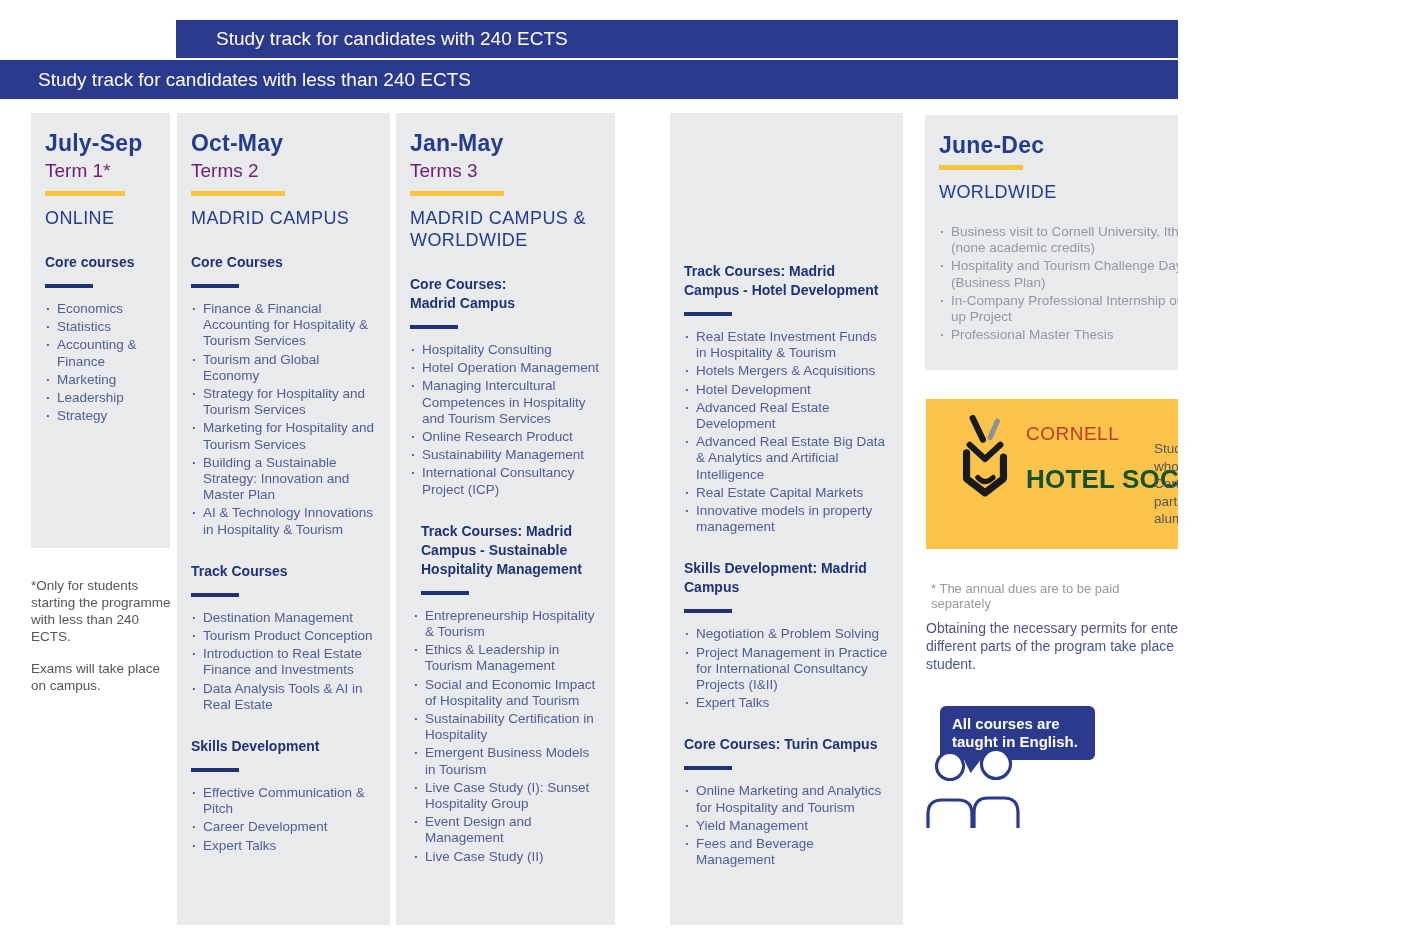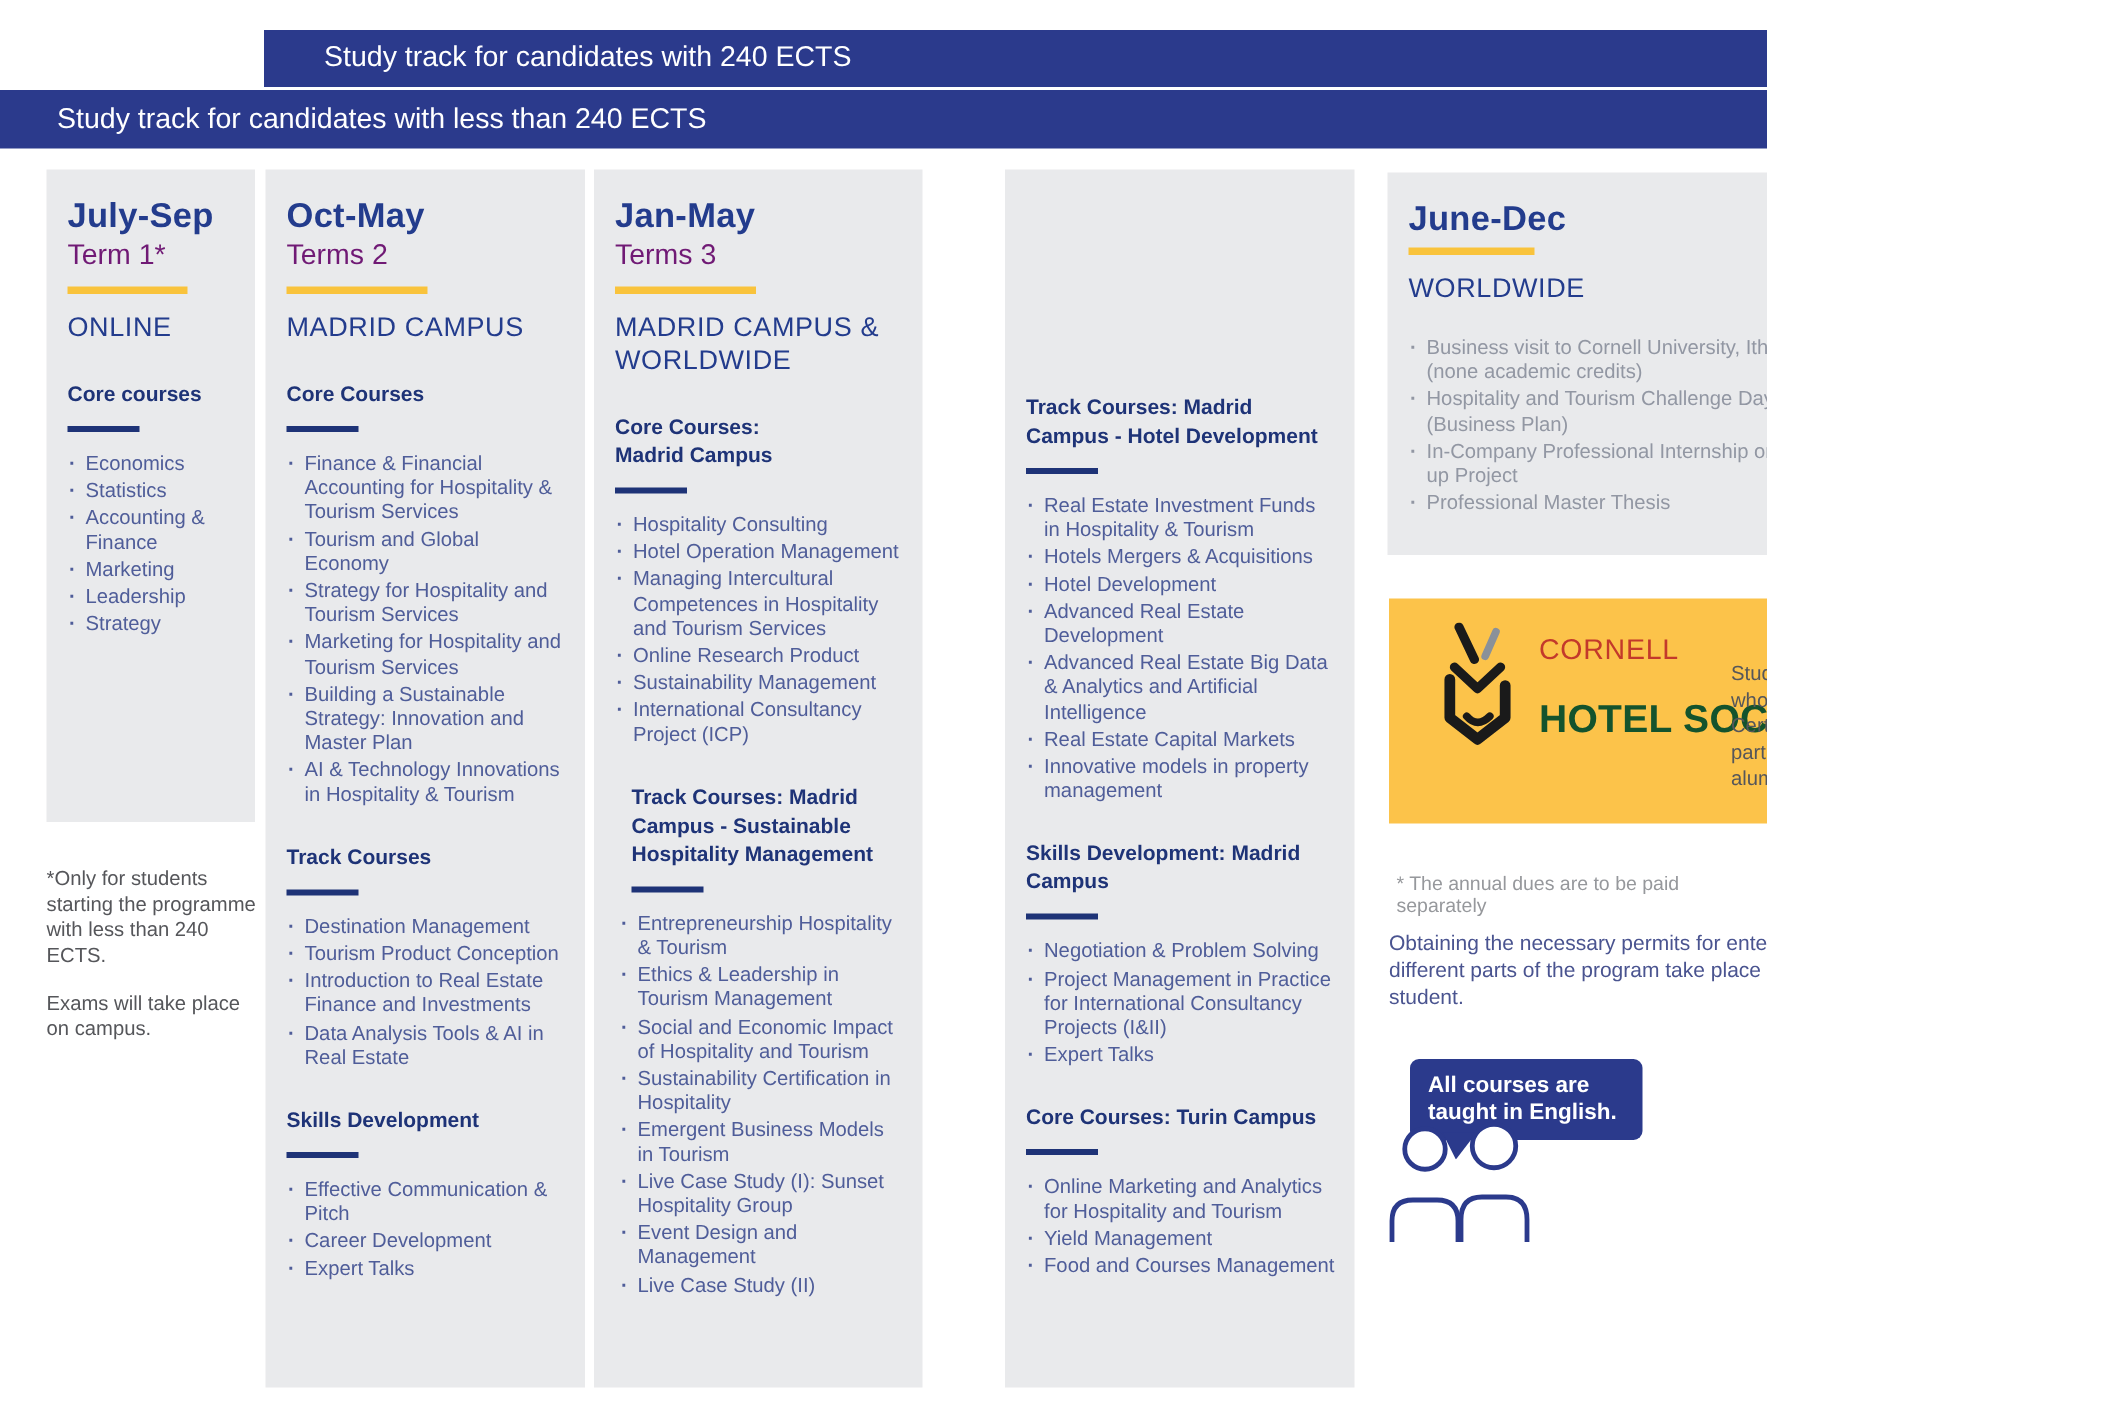--- a/index.html
+++ b/index.html
@@ -195,21 +195,21 @@
           <li>Project Management in Practice for International Consultancy Projects (I&amp;II)</li>
           <li>Expert Talks</li>
         </ul>
     </div>
     <div class="section">
       <div class="sec-title">Core Courses: Turin Campus</div>
       <div class="sec-bar"></div>
       <ul class="blist">
           <li>Online Marketing and Analytics for Hospitality and Tourism</li>
           <li>Yield Management</li>
-          <li>Food and Courses Management</li>
+          <li>Fees and Beverage Management</li>
         </ul>
     </div>
   </div>
 
   <div class="col" style="left:925px;top:115px;width:312px;height:255px;">
     <div class="period">June-Dec</div>
     <div class="ybar" style="width:84px;"></div>
     <div class="loc">WORLDWIDE</div>
     <ul class="blist gray" style="margin-top:21px;">
         <li>Business visit to Cornell University, Ithaca (none academic credits)</li>

